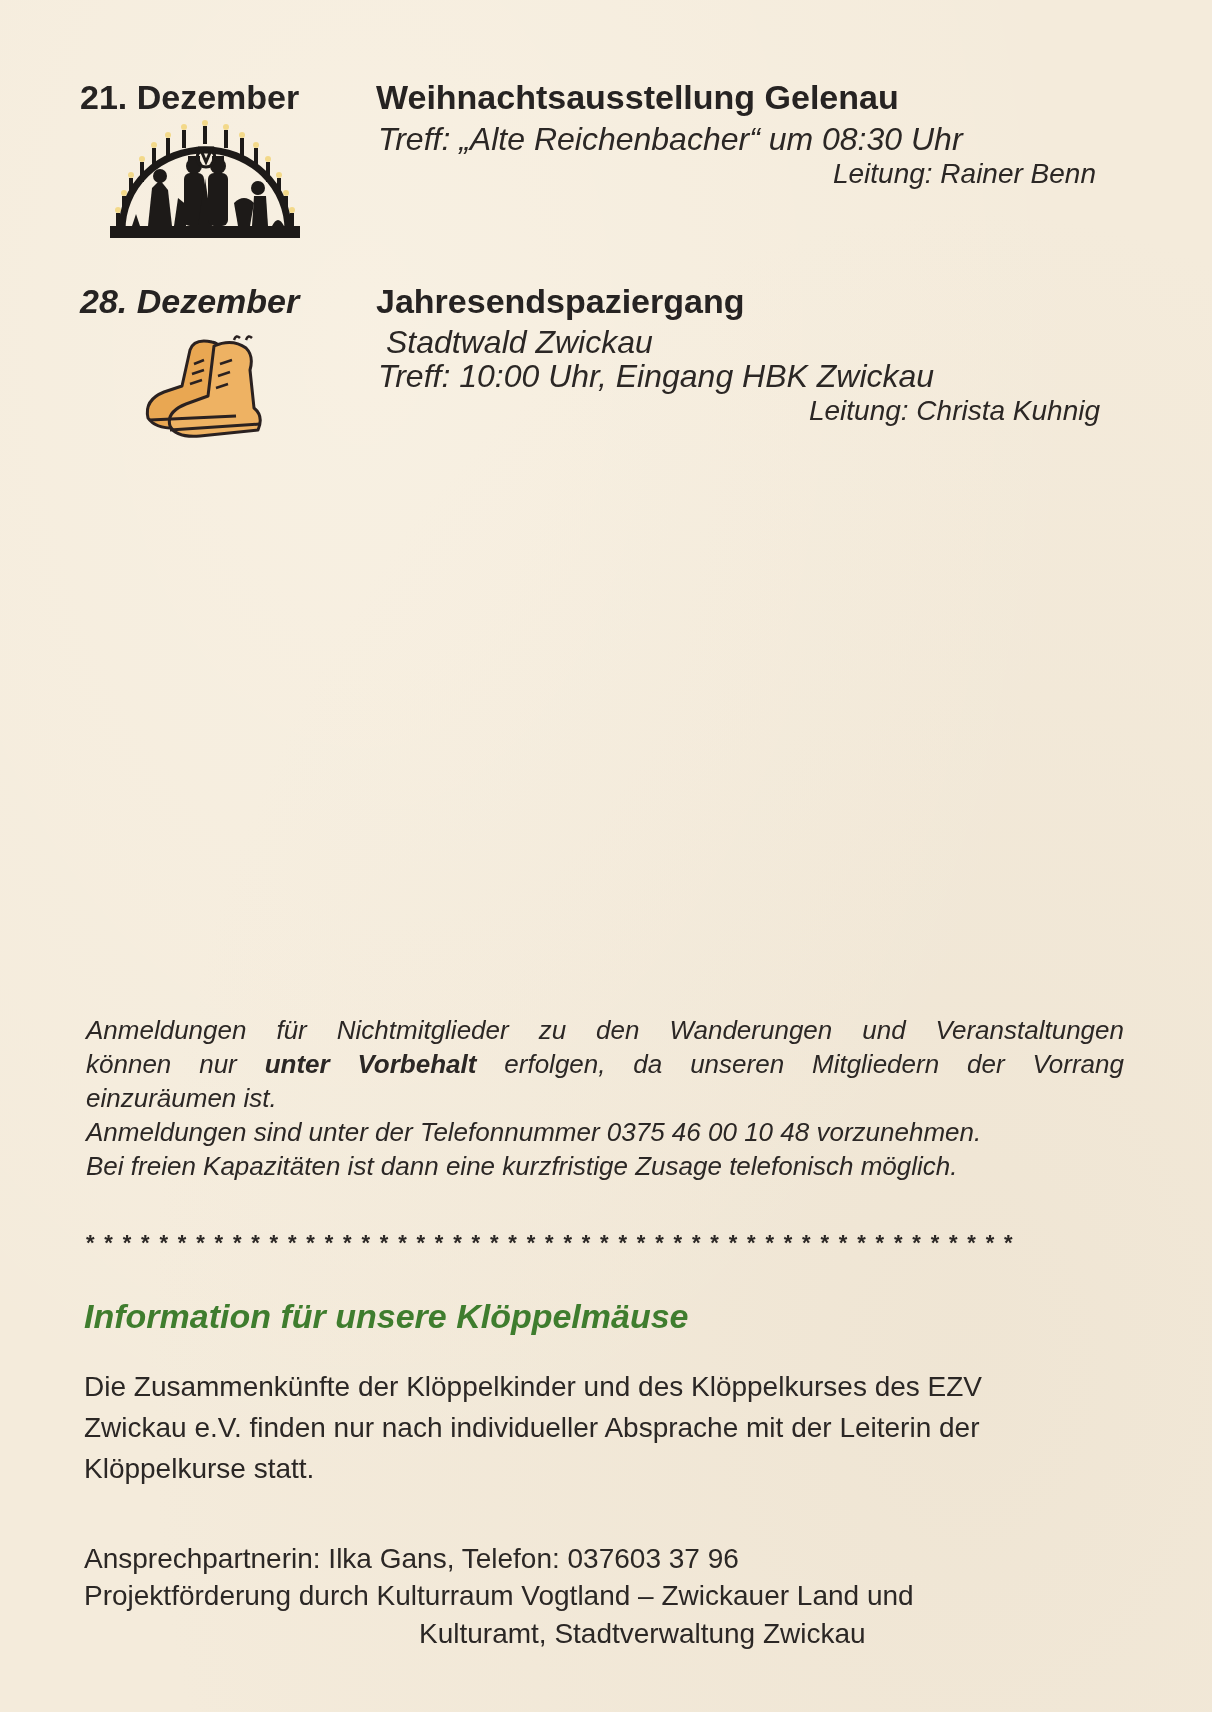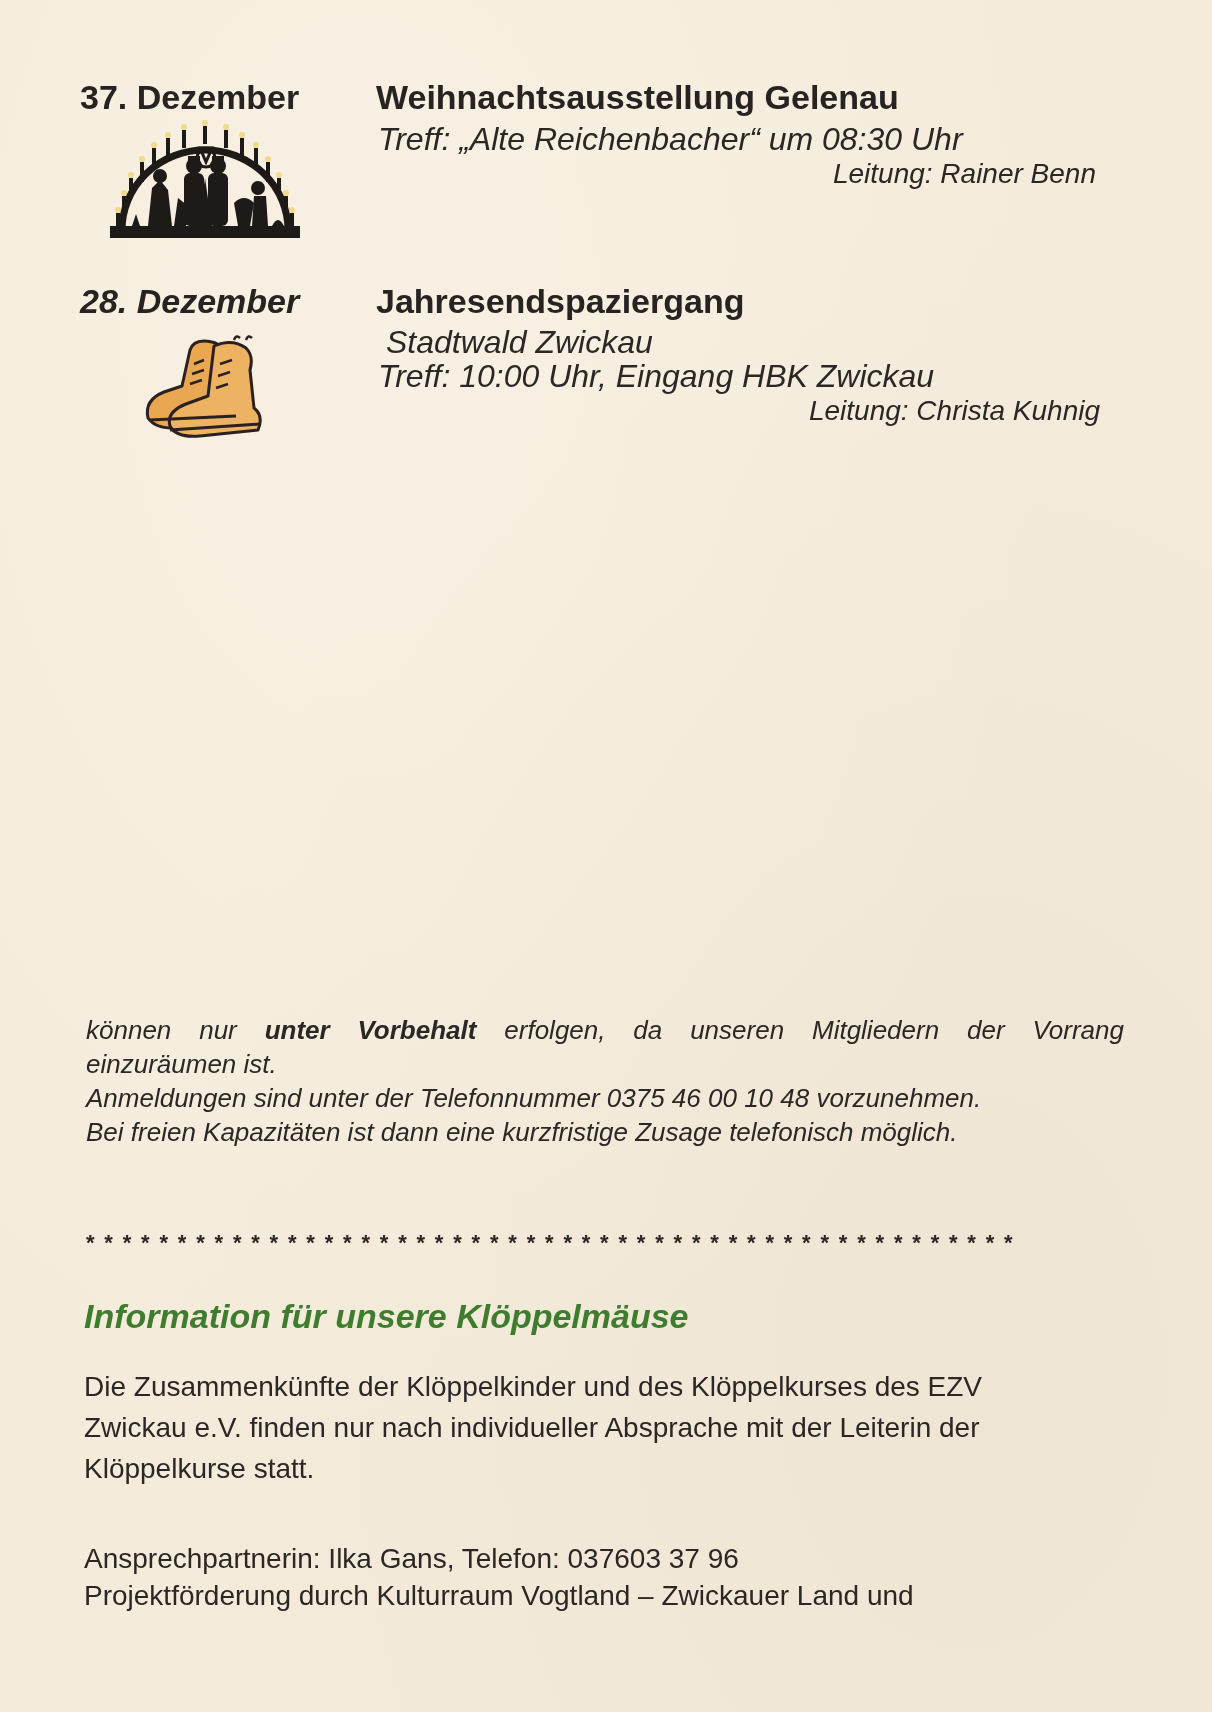--- a/index.html
+++ b/index.html
@@ -29,21 +29,21 @@
   .stars { font-size: 22px; font-weight: bold; letter-spacing: 9.8px; color: #2b2725; white-space: nowrap; }
   .green-head { font-weight: bold; font-style: italic; font-size: 34px; color: #3f7d2e; }
   .para { font-size: 28px; line-height: 41px; color: #2b2725; }
   .line { font-size: 28px; color: #2b2725; white-space: nowrap; margin-top: 40px; }
 </style>
 </head>
 <body>
 
 <div class="page">
 
-  <div class="abs date" style="left:80px; top:78px;">37. Dezember</div>
+  <div class="abs date" style="left:80px; top:78px;">21. Dezember</div>
   <div class="abs" style="left:108px; top:118px; width:195px; height:125px;">
     <svg width="195" height="125" viewBox="0 0 195 125">
 
       <g fill="#1d1a18">
         <rect x="8" y="95" width="4" height="16"></rect>
           <rect x="14" y="78" width="4" height="18"></rect>
         <rect x="21" y="60" width="4" height="20"></rect>
           <rect x="32" y="44" width="4" height="20"></rect>
         <rect x="44" y="30" width="4" height="20"></rect>
           <rect x="58" y="20" width="4" height="18"></rect>
@@ -121,30 +121,32 @@
         <path d="M92 10 q2 -6 6 -2 M104 10 q2 -6 6 -2"></path>
       </g>
     </svg>
   </div>
   <div class="abs event-title" style="left:376px; top:282px;">Jahresendspaziergang</div>
   <div class="abs it" style="left:386px; top:324px;">Stadtwald Zwickau</div>
   <div class="abs it" style="left:378px; top:358px;">Treff: 10:00 Uhr, Eingang HBK Zwickau</div>
   <div class="abs leitung" style="right:112px; top:395px;">Leitung: Christa Kuhnig</div>
 
   <div class="abs para-it" style="left:86px; top:1013px; width:1038px;">
+    <div style="text-align-last: justify;">Anmeldungen für Nichtmitglieder zu den Wanderungen und Veranstaltungen</div>
     <div style="text-align-last: justify;"><span>können nur</span> <b>unter Vorbehalt</b> <span>erfolgen, da unseren Mitgliedern der Vorrang</span></div>
     <div>einzuräumen ist.</div>
     <div>Anmeldungen sind unter der Telefonnummer 0375 46 00 10 48 vorzunehmen.</div>
     <div>Bei freien Kapazitäten ist dann eine kurzfristige Zusage telefonisch möglich.</div>
   </div>
 
   <div class="abs stars" style="left:86px; top:1230px;">***************************************************</div>
 
   <div class="abs green-head" style="left:84px; top:1297px;">Information für unsere Klöppelmäuse</div>
   <div class="abs para" style="left:84px; top:1366px; width:1060px;">
     <div>Die Zusammenkünfte der Klöppelkinder und des Klöppelkurses des EZV</div>
     <div>Zwickau e.V. finden nur nach individueller Absprache mit der Leiterin der</div>
     <div>Klöppelkurse statt.</div>
   </div>
   <div class="abs line" style="left:84px; top:1503px;">Ansprechpartnerin: Ilka Gans, Telefon: 037603 37 96</div>
   <div class="abs line" style="left:84px; top:1540px;">Projektförderung durch Kulturraum Vogtland – Zwickauer Land und</div>
+  <div class="abs line" style="left:419px; top:1578px;">Kulturamt, Stadtverwaltung Zwickau</div>
 
 </div>
 
 </body></html>

